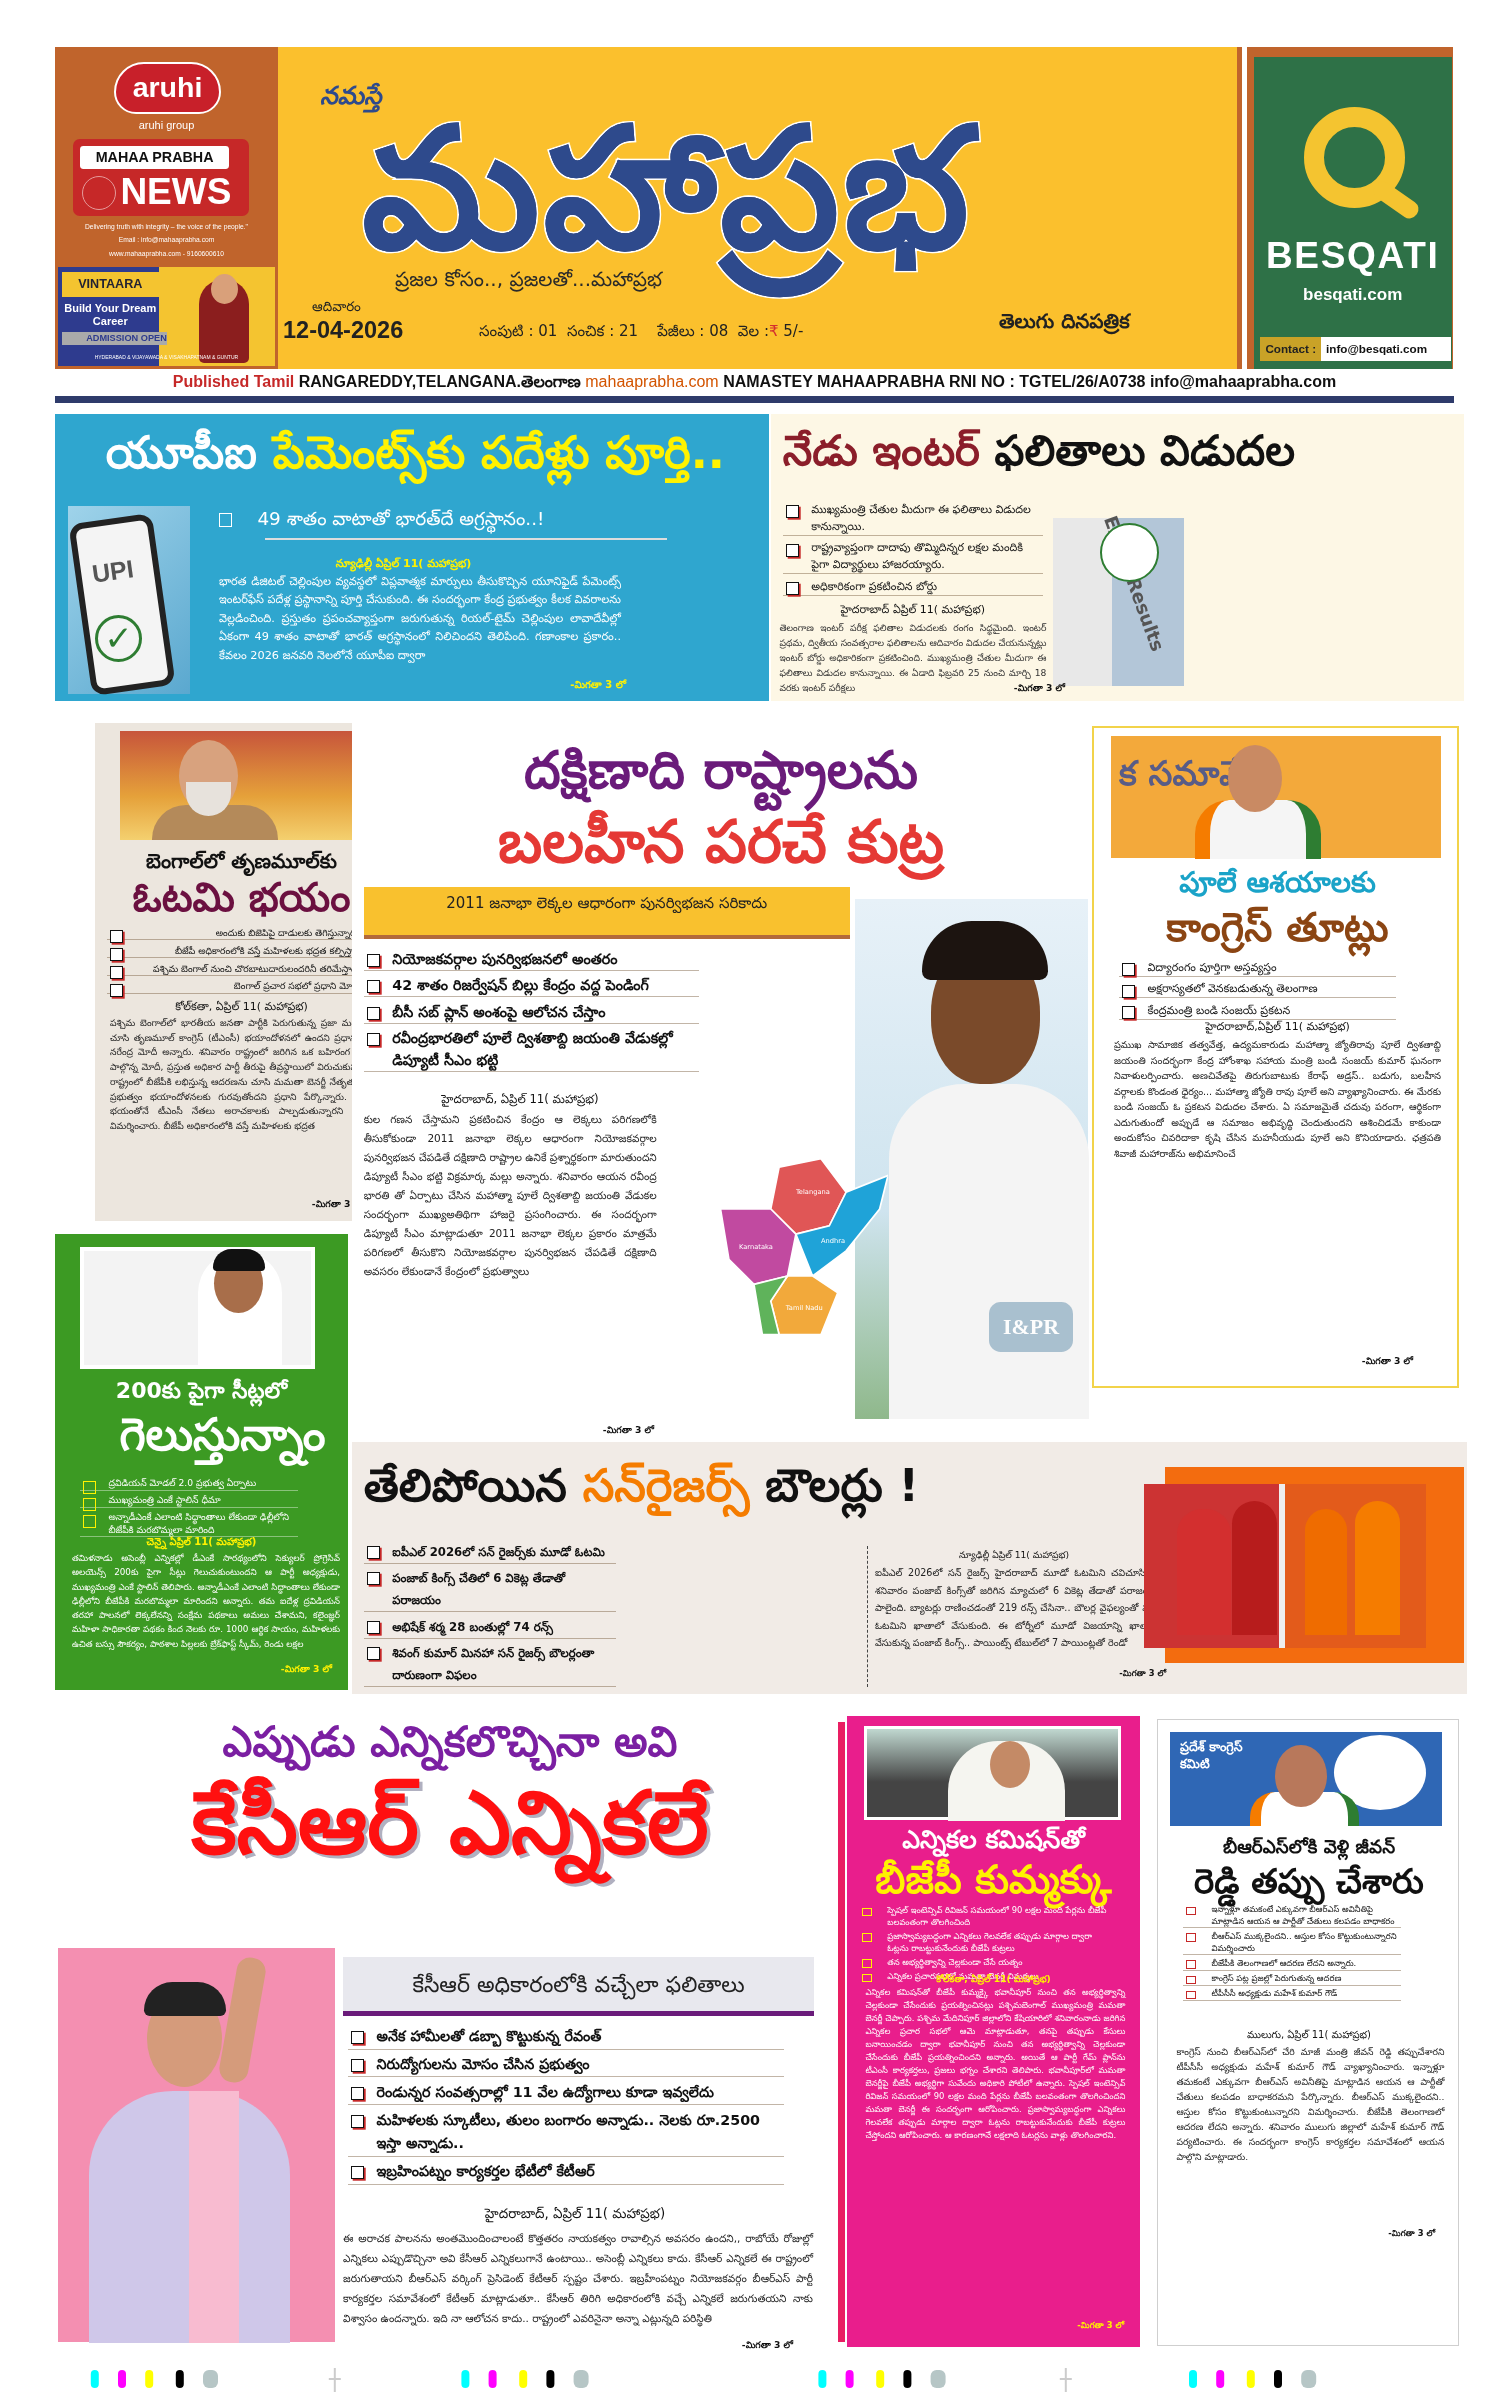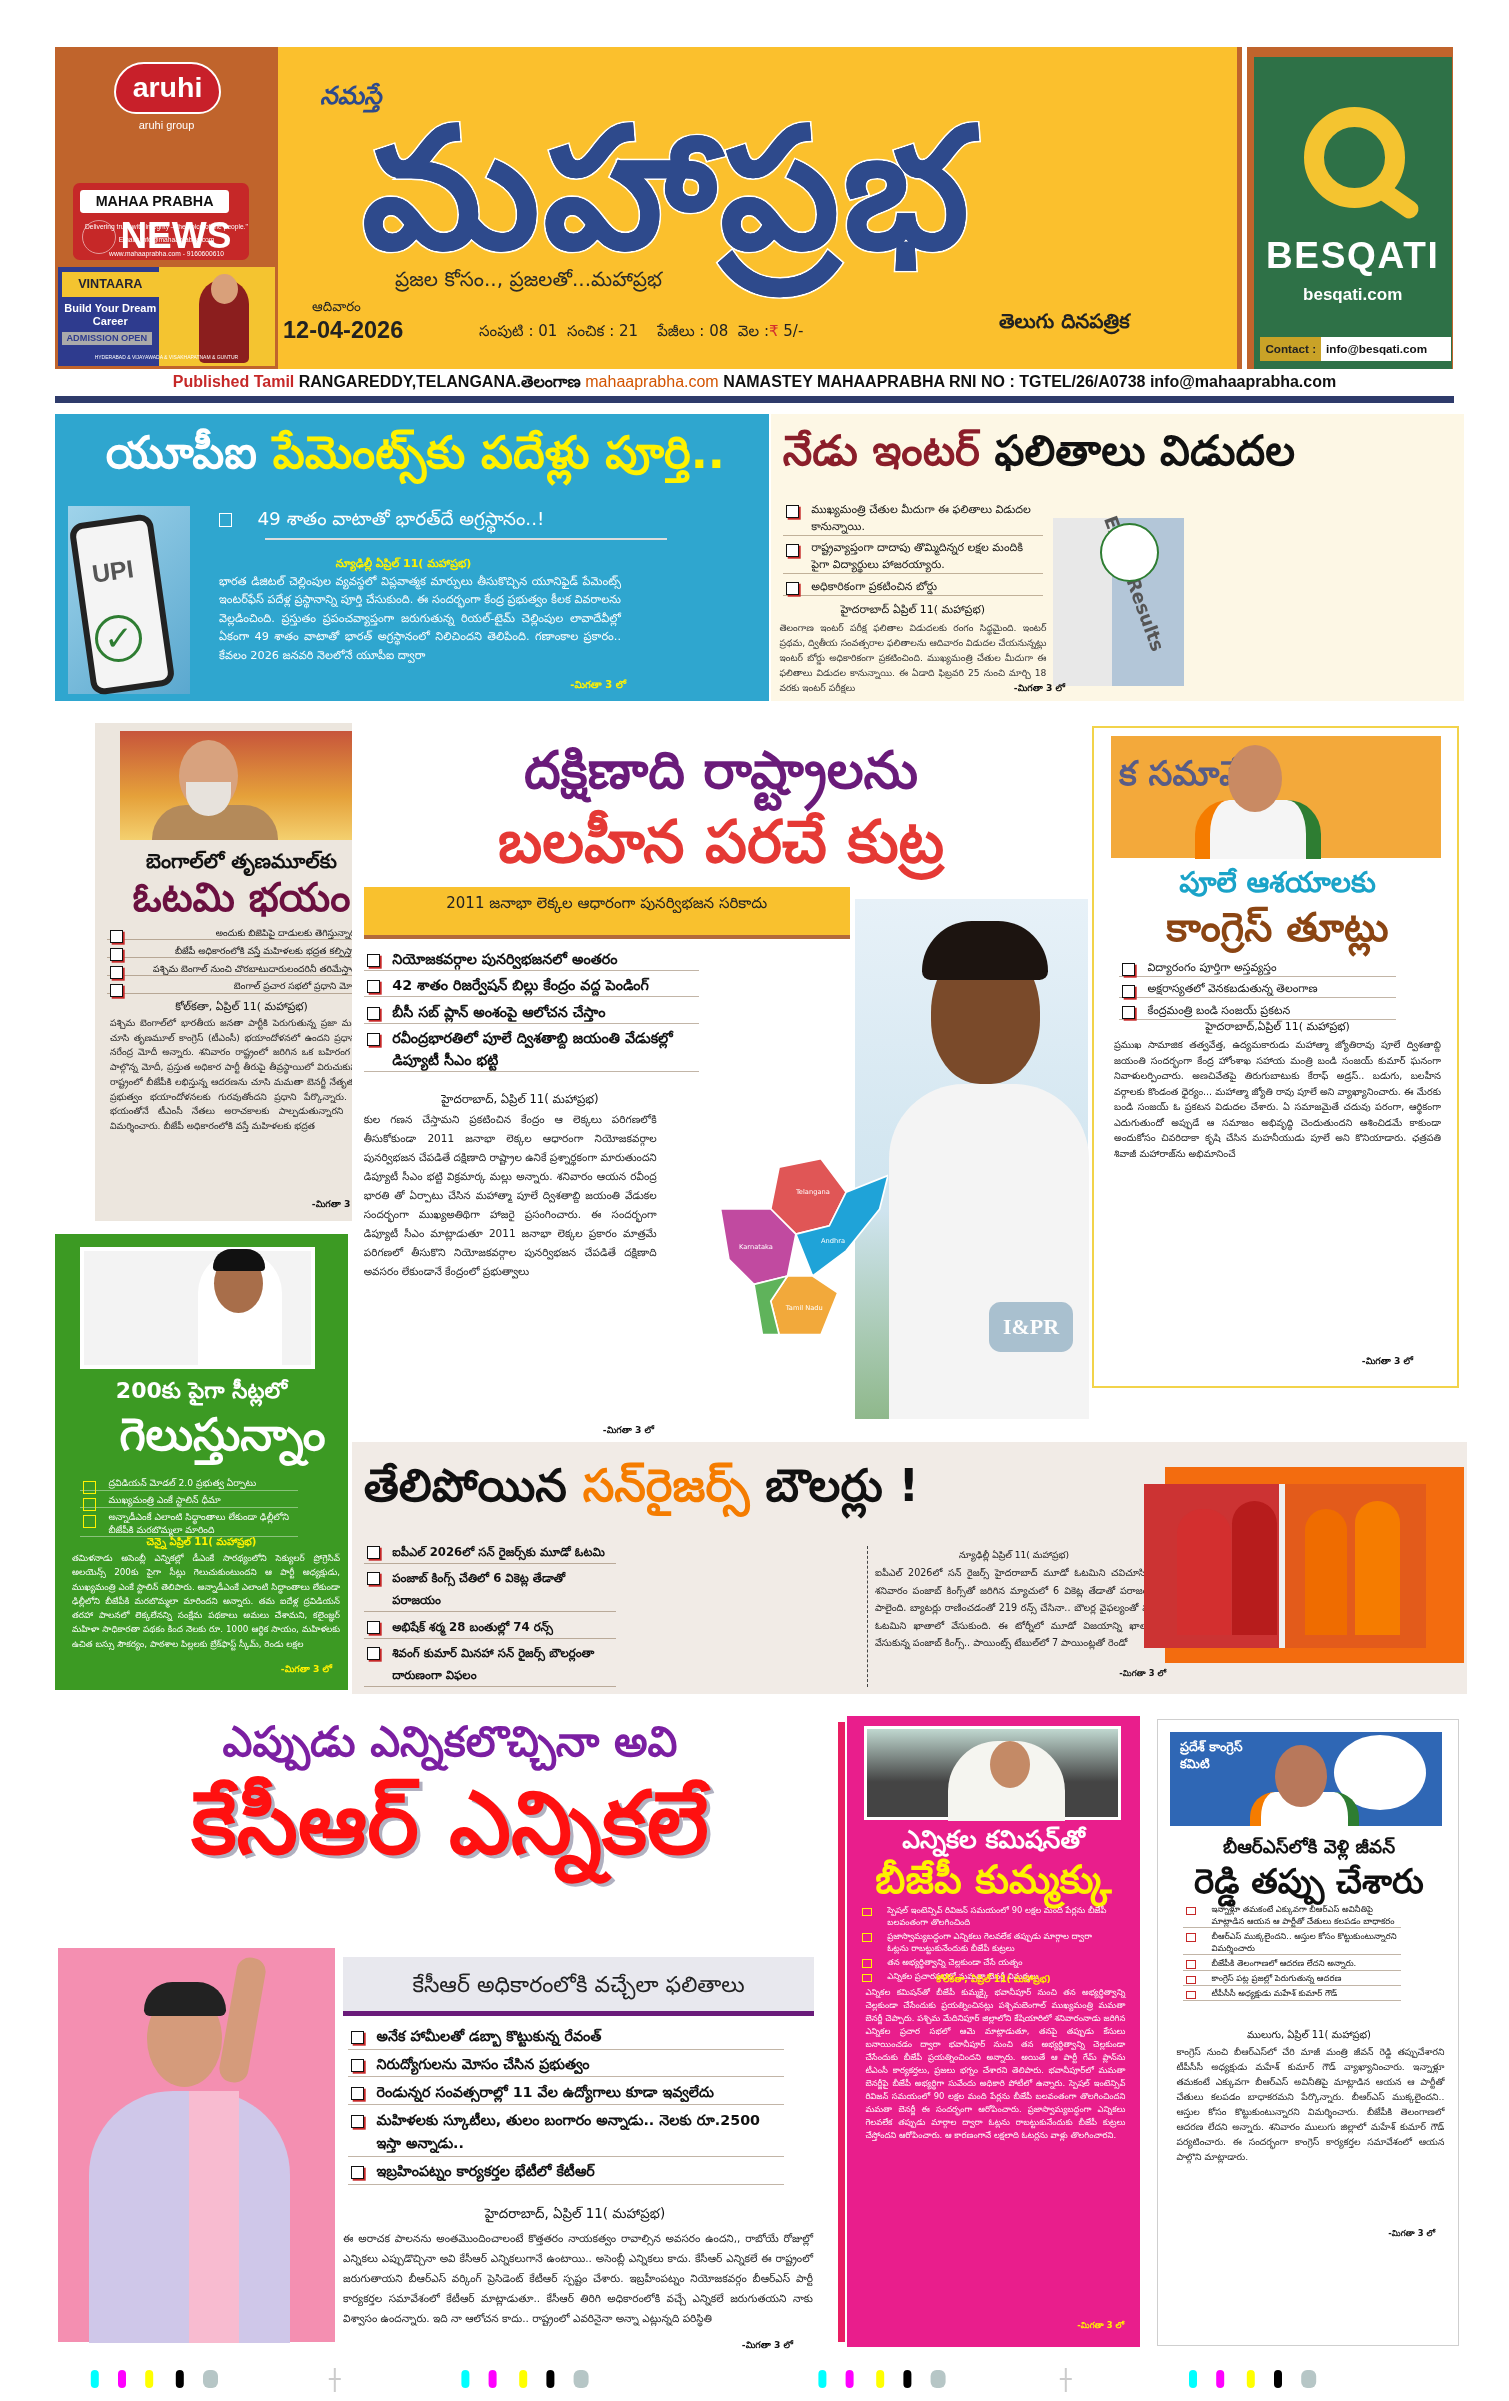--- a/index.html
+++ b/index.html
@@ -4,30 +4,30 @@
 <style>
   * { box-sizing: border-box; margin: 0; padding: 0; }
   body { width: 1509px; height: 2401px; background: #ffffff; font-family: "DejaVu Sans", sans-serif; position: relative; overflow: hidden; color: #111; }
   .abs { position: absolute; }
 
   
   #masthead { left: 55px; top: 47px; width: 1399px; height: 322px; }
   #ad-left { left: 0; top: 0; width: 223px; height: 322px; background: #c0642c; }
   .aruhi-logo { left: 59px; top: 15px; width: 107px; height: 52px; background: #c8202a; border-radius: 34px 34px 25px 25px; border: 2.5px solid #fff; color: #fff; font-weight: bold; font-size: 28.5px; text-align: center; line-height: 47px; font-family: "Liberation Sans", sans-serif; }
   .aruhi-group { left: 0; top: 72px; width: 223px; text-align: center; color: #fff; font-size: 11px; font-family: "Liberation Sans", sans-serif; }
-  .mpnews { left: 18.4px; top: 92px; width: 176px; height: 77px; background: #c62828; border-radius: 6.7px; margin-top: 44px; }
+  .mpnews { left: 18.4px; top: 92px; width: 176px; height: 77px; background: #c62828; border-radius: 6.7px; }
   .mpnews-top { left: 6.7px; top: 6.7px; width: 149px; height: 23.5px; background: #fff; border-radius: 3.4px; font-weight: bold; font-size: 14.3px; line-height: 23.5px; text-align: center; font-family: "Liberation Sans", sans-serif; color:#111; }
   .mpnews-globe { left: 8.4px; top: 37px; width: 34px; height: 34px; border-radius: 50%; border: 1.7px solid #e59a9a; }
   .mpnews-word { left: 47px; top: 32px; font-size: 37px; font-weight: bold; color: #fff; font-family: "Liberation Sans", sans-serif; line-height: 42px; }
   .ad-line { left: 0; width: 223px; text-align: center; color: #fff; font-size: 6.7px; font-family: "Liberation Sans", sans-serif; }
   .vintaara { left: 3.4px; top: 220px; width: 216px; height: 99px; background: #2e3b8e; }
   .vintaara-yellow { left: 101px; top: 0; width: 116px; height: 99px; background: #f4c430; }
   .vintaara-name { left: 3.4px; top: 5px; width: 97px; height: 25px; background: #f4c430; color: #223; font-weight: bold; font-size: 12.6px; line-height: 25px; text-align: center; font-family: "Liberation Sans", sans-serif; }
   .vintaara-build { left: 3.4px; top: 35px; width: 97px; color: #fff; font-weight: bold; font-size: 11px; text-align: center; line-height: 13.4px; font-family: "Liberation Sans", sans-serif; }
-  .vintaara-adm { left: 3.4px; top: 65px; width: 90px; height: 13.4px; background: #aaa; color: #2e3b8e; font-weight: bold; font-size: 9.2px; text-align: center; line-height: 13.4px; font-family: "Liberation Sans", sans-serif; }
+  .vintaara-adm { left: 3.4px; top: 65px; width: 105px; height: 13.4px; background: #aaa; color: #2e3b8e; font-weight: bold; font-size: 9.2px; text-align: right; line-height: 13.4px; font-family: "Liberation Sans", sans-serif; }
   .vintaara-cities { left: 0; top: 87px; width: 216px; color: #fff; font-size: 5px; text-align: center; font-family: "Liberation Sans", sans-serif; }
   .student { left: 141px; top: 11.7px; width: 50px; height: 84px; background: #8b1e1e; border-radius: 25px 25px 5px 5px; }
   .student-head { left: 153px; top: 6.7px; width: 27px; height: 30px; border-radius: 50%; background: #d9a07a; }
 
   #title-panel { left: 223px; top: 0; width: 964px; height: 322px; background: #fbc02d; border-right: 5px solid #c0642c; }
   .namaste { left: 42px; top: 34px; font-size: 25px; font-weight: bold; color: #2e4a8c; font-style: italic; }
   .big-title { left: 84px; top: 42px; font-size: 168px; font-weight: bold; color: #2e4a8c; -webkit-text-stroke: 3.4px #ffffff; paint-order: stroke fill; letter-spacing: 3.4px; line-height: 201px; text-shadow: 0 0 0 #1c2f63; }
   .tagline { left: 117px; top: 220px; font-size: 20px; color: #2a2a2a; }
   .weekday { left: 34px; top: 252px; font-size: 13.4px; color: #222; }
   .date { left: 5px; top: 270px; font-size: 23.5px; font-weight: bold; color: #222; font-family: "Liberation Sans", sans-serif; }

